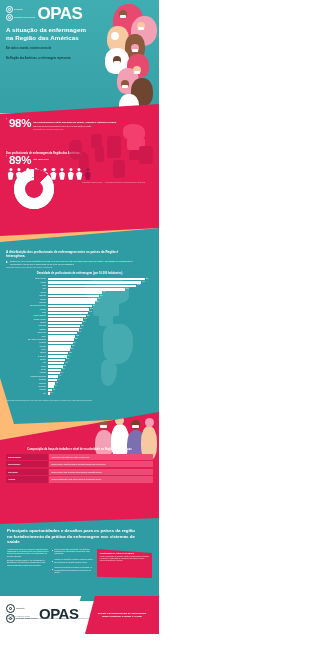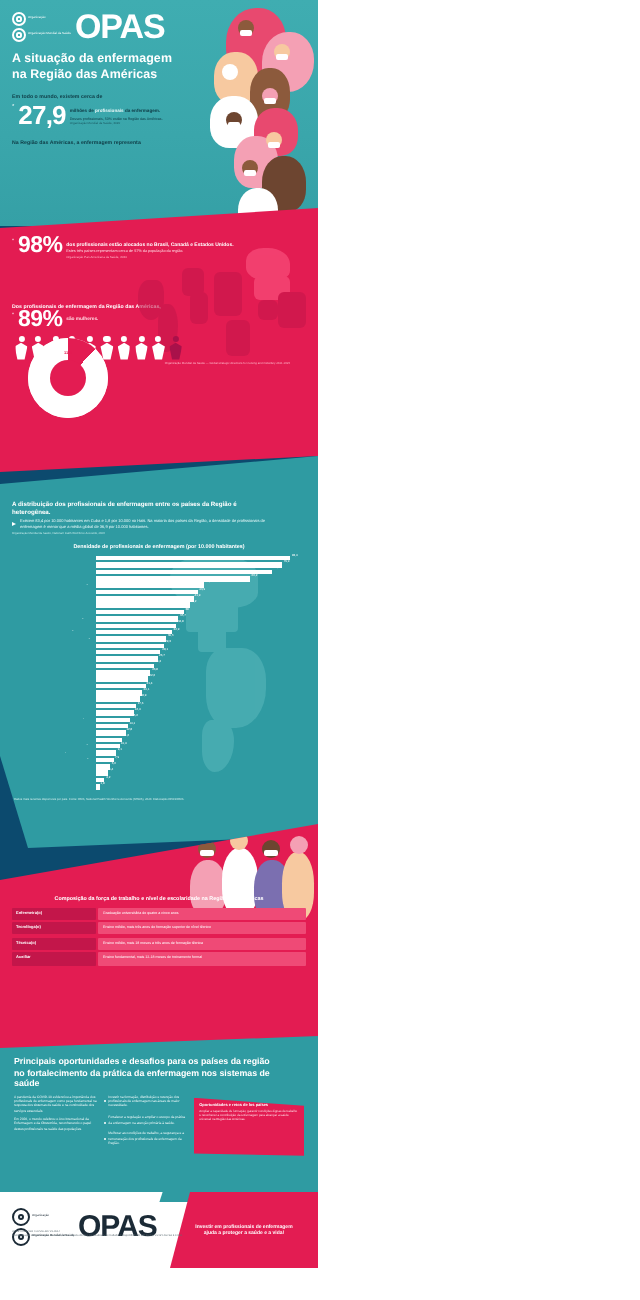--- a/index.html
+++ b/index.html
@@ -5,21 +5,21 @@
 <style>
   html,body{margin:0;padding:0;}
   body{
     width:159px;height:650px;
     background:#ffffff;
     font-family:"Liberation Sans", sans-serif;
     overflow:hidden;
     position:relative;
     -webkit-font-smoothing:antialiased;
   }
-  .page{position:relative;width:159px;height:650px;overflow:hidden;background:#0c4a6e;}
+  .page{position:relative;width:159px;height:650px;overflow:hidden;background:#fdba74;}
 
   
   .sec{position:absolute;left:0;width:159px;overflow:hidden;}
 
   
   #header{top:0;height:113px;background:#3aa8ad;}
   #header .hdr-bg{position:absolute;inset:0;background:linear-gradient(180deg,#3fadb1 0%,#3aa6ab 60%,#35a0a6 100%);}
   .hdr-wrap{position:relative;padding:6px 0 0 6px;}
   .logo-row{display:flex;align-items:center;gap:2px;}
   .logo-marks{display:flex;flex-direction:column;gap:1px;}
@@ -187,31 +187,20 @@
             <span class="logo-mini">Organização Mundial da Saúde</span>
           </div>
         </div>
         <span class="logo-opas">OPAS</span>
       </div>
 
       <div class="hdr-title">A situação da enfermagem na Região das Américas</div>
 
       <div class="stat-block">
         <div class="stat-kicker">Em todo o mundo, existem cerca de</div>
-        <div class="stat-row">
-          <span class="stat-ast">*</span>
-          <span class="stat-big">27,9</span>
-          <span class="stat-side">
-            <b><span>milhões de</span>
-              <em>profissionais</em>
-              <span>da enfermagem.</span></b>
-            <p>Desses profissionais, 50% estão na Região das Américas.</p>
-            <div class="stat-src">Organização Mundial da Saúde, 2020</div>
-          </span>
-        </div>
       </div>
 
       <div class="stat-block">
         <div class="stat-kicker">Na Região das Américas, a enfermagem representa</div>
       </div>
     </div>
   </section>
 
   <section class="sec" id="pink">
     <div class="pink-inner">

